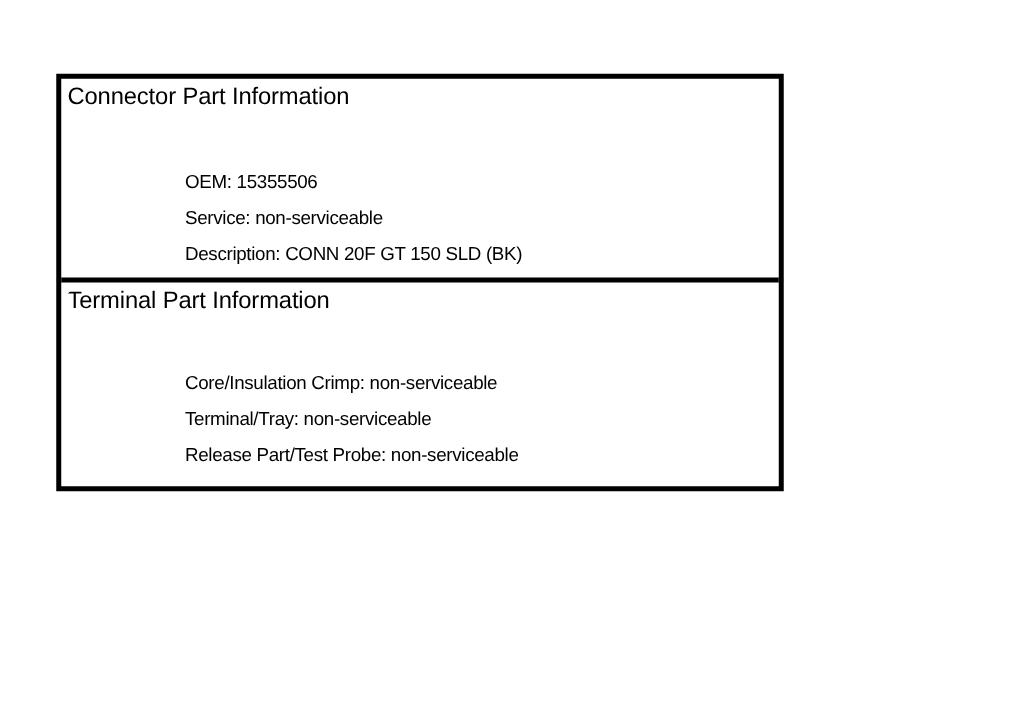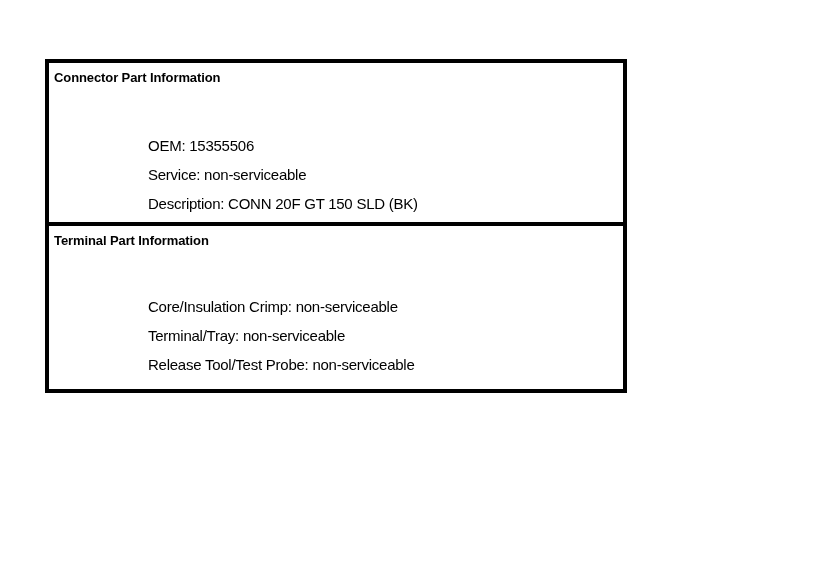--- a/index.html
+++ b/index.html
@@ -40,22 +40,22 @@
     height: 163px;
     border-bottom: 4px solid #000000;
   }
 
   #terminal-section {
     flex: 1 1 auto;
     border-radius: 24px;
   }
 
   .section-title {
-    font-size: 13px;
-    font-weight: bold;
+    font-size: 19px;
+    font-weight: normal;
     line-height: 22px;
     letter-spacing: -0.1px;
     margin: 0;
     padding: 4px 0 0 5px;
     white-space: nowrap;
   }
 
   .field-list {
     list-style: none;
     margin: 0;
@@ -90,17 +90,17 @@
       <li class="field-line">Service: non-serviceable</li>
       <li class="field-line">Description: CONN 20F GT 150 SLD (BK)</li>
     </ul>
   </section>
 
   <section class="info-section" id="terminal-section">
     <h2 class="section-title">Terminal Part Information</h2>
     <ul class="field-list" id="terminal-fields">
       <li class="field-line">Core/Insulation Crimp: non-serviceable</li>
       <li class="field-line">Terminal/Tray: non-serviceable</li>
-      <li class="field-line">Release Tool/Test Probe: non-serviceable</li>
+      <li class="field-line">Release Part/Test Probe: non-serviceable</li>
     </ul>
   </section>
 
 </div>
 
 </body></html>

